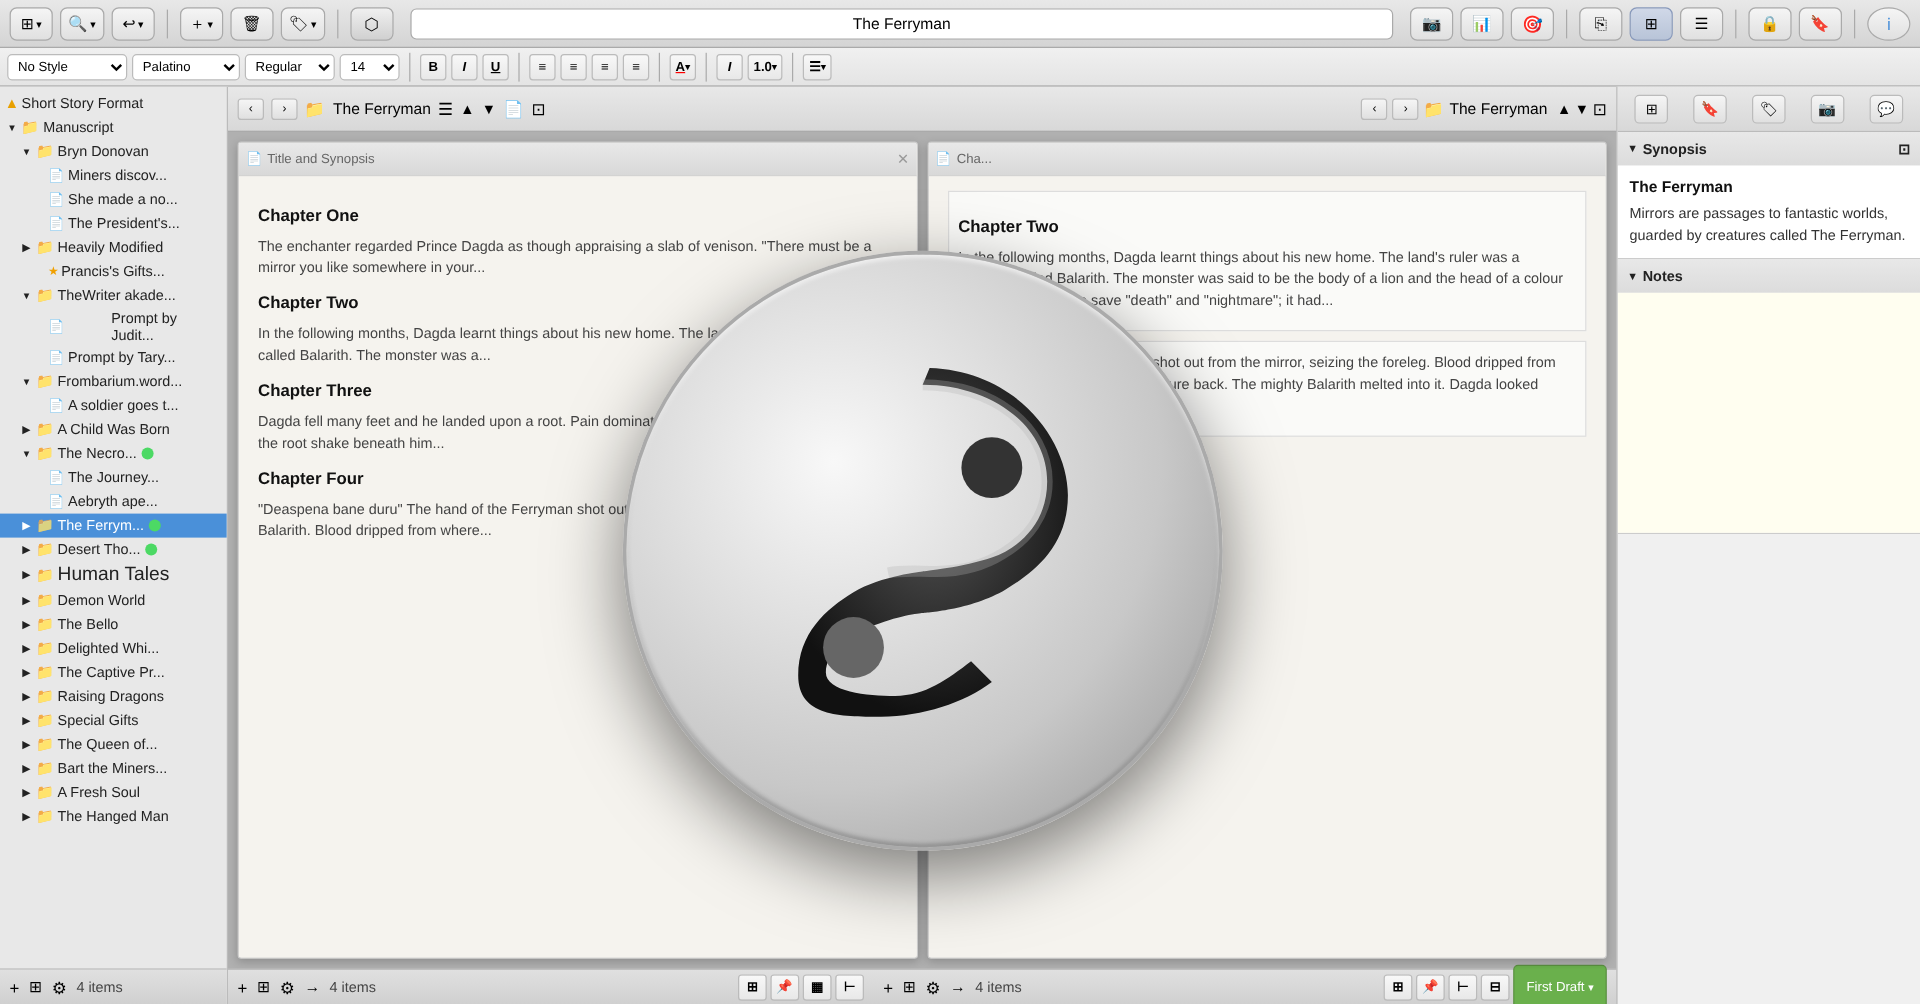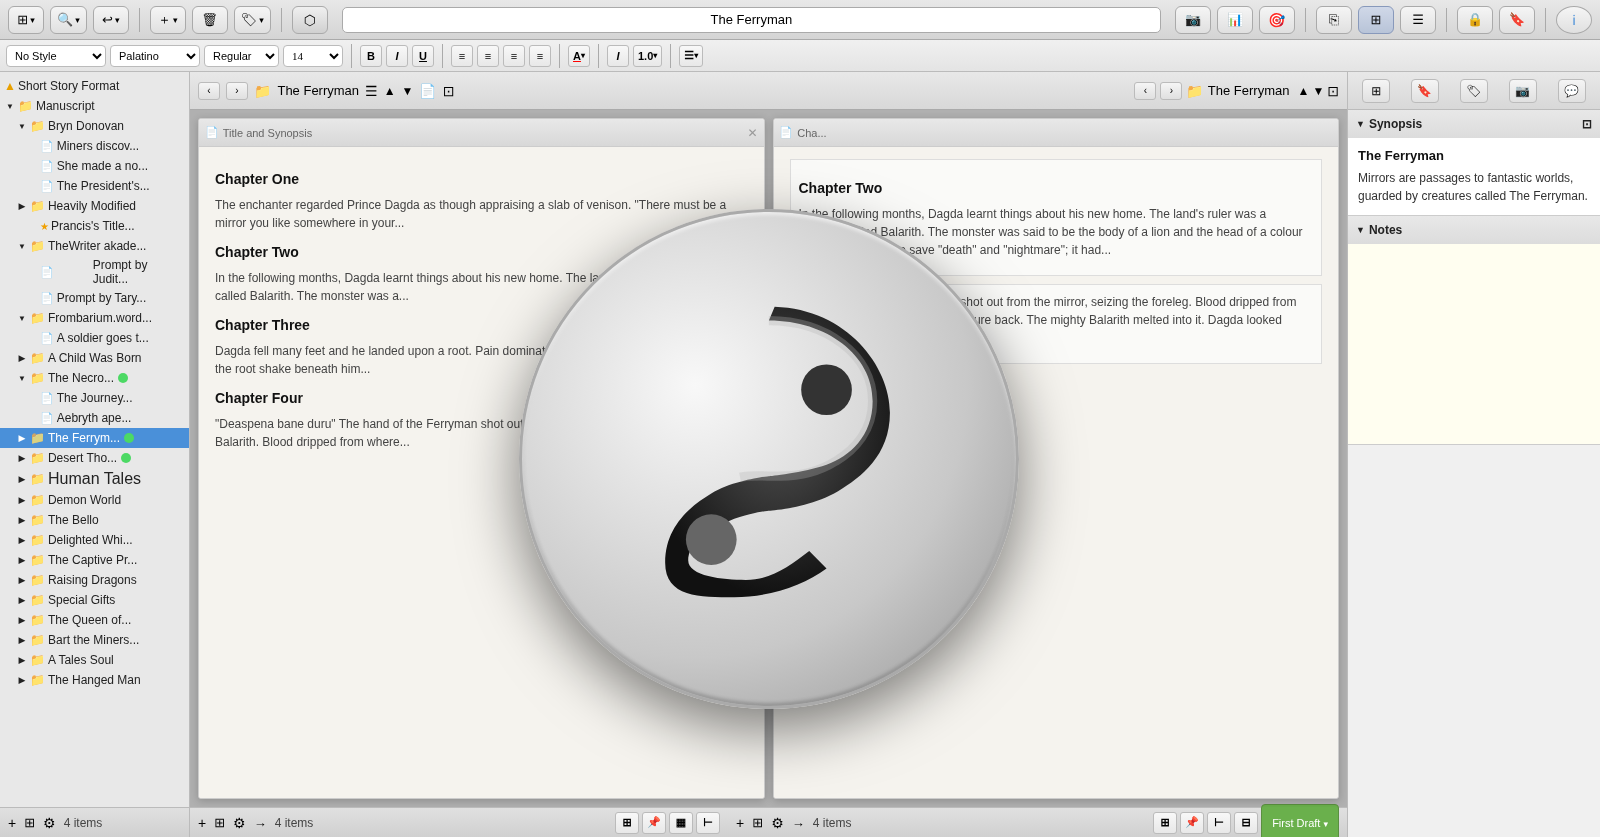--- a/index.html
+++ b/index.html
@@ -403,21 +403,21 @@
 <div class="format-toolbar">
   <select class="format-select" style="width:100px;">
     <option>No Style</option>
   </select>
   <select class="format-select" style="width:90px;">
     <option>Palatino</option>
   </select>
   <select class="format-select" style="width:75px;">
     <option>Regular</option>
   </select>
-  <select class="format-select" style="width:60px;font-family:Liberation Serif, serif;">
+  <select class="format-select" style="width:50px;">
     <option>14</option>
   </select>
   <div class="toolbar-separator"></div>
   <div class="format-btn">
       <span>B</span>
     </div>
   <div class="format-btn" style="font-style:italic;">
       <span>I</span>
     </div>
   <div class="format-btn" style="text-decoration:underline;">
@@ -490,21 +490,21 @@
       <div class="sidebar-item">
         <span style="margin-left:12px;"></span>
         <span class="tree-icon">▶</span>
         <span style="color:#888; margin-right:3px;">📁</span>
         <span style="font-size:12px;">Heavily Modified</span>
       </div>
 
       <div class="sidebar-item">
         <span style="margin-left:36px;"></span>
         <span style="color:#f0a000; font-size:10px; margin-right:2px;">★</span>
-        <span style="font-size:12px;">Prancis's Title...</span>
+        <span style="font-size:12px;">Prancis's Gifts...</span>
       </div>
 
       <div class="sidebar-item">
         <span style="margin-left:12px;"></span>
         <span class="tree-icon expand-triangle">▼</span>
         <span style="color:#888; margin-right:3px;">📁</span>
         <span style="font-size:12px;">TheWriter akade...</span>
       </div>
 
       <div class="sidebar-item">
@@ -635,21 +635,21 @@
         <span style="margin-left:12px;"></span>
         <span class="tree-icon">▶</span>
         <span style="color:#888; margin-right:3px;">📁</span>
         <span style="font-size:12px;">Bart the Miners...</span>
       </div>
 
       <div class="sidebar-item">
         <span style="margin-left:12px;"></span>
         <span class="tree-icon">▶</span>
         <span style="color:#888; margin-right:3px;">📁</span>
-        <span style="font-size:12px;">A Tales Soul</span>
+        <span style="font-size:12px;">A Fresh Soul</span>
       </div>
 
       <div class="sidebar-item">
         <span style="margin-left:12px;"></span>
         <span class="tree-icon">▶</span>
         <span style="color:#888; margin-right:3px;">📁</span>
         <span style="font-size:12px;">The Hanged Man</span>
       </div>
     </div>
     <div class="sidebar-footer">

